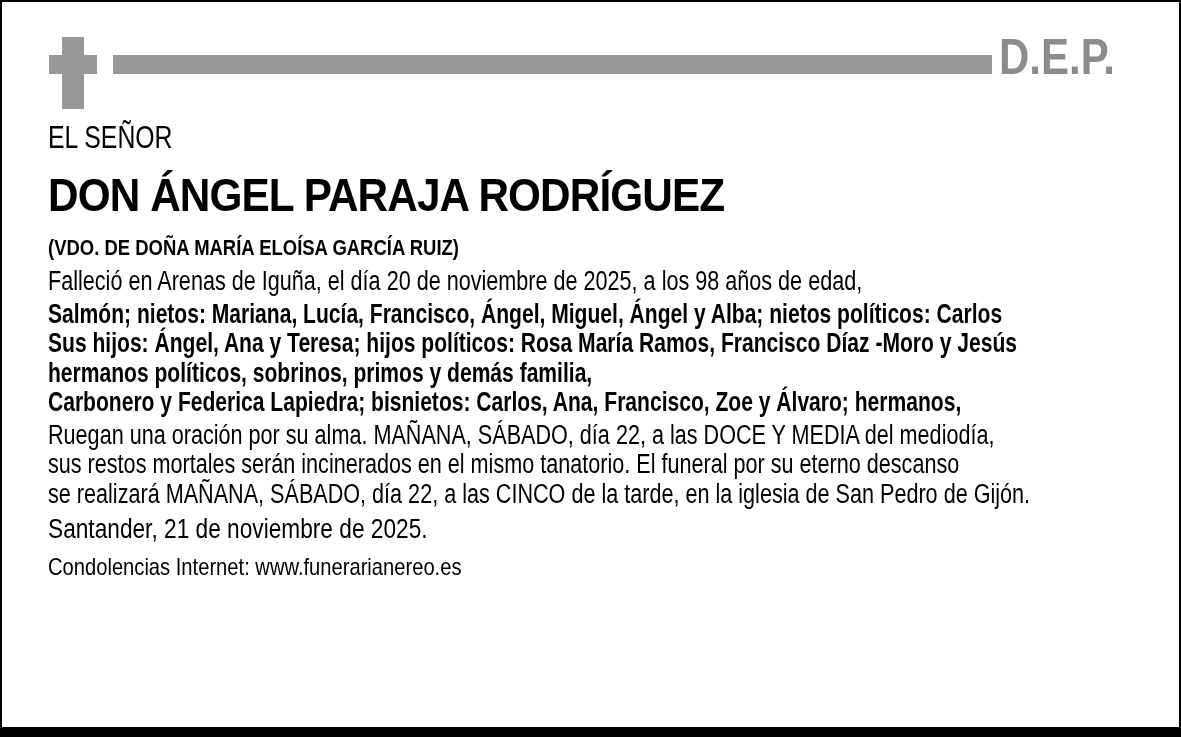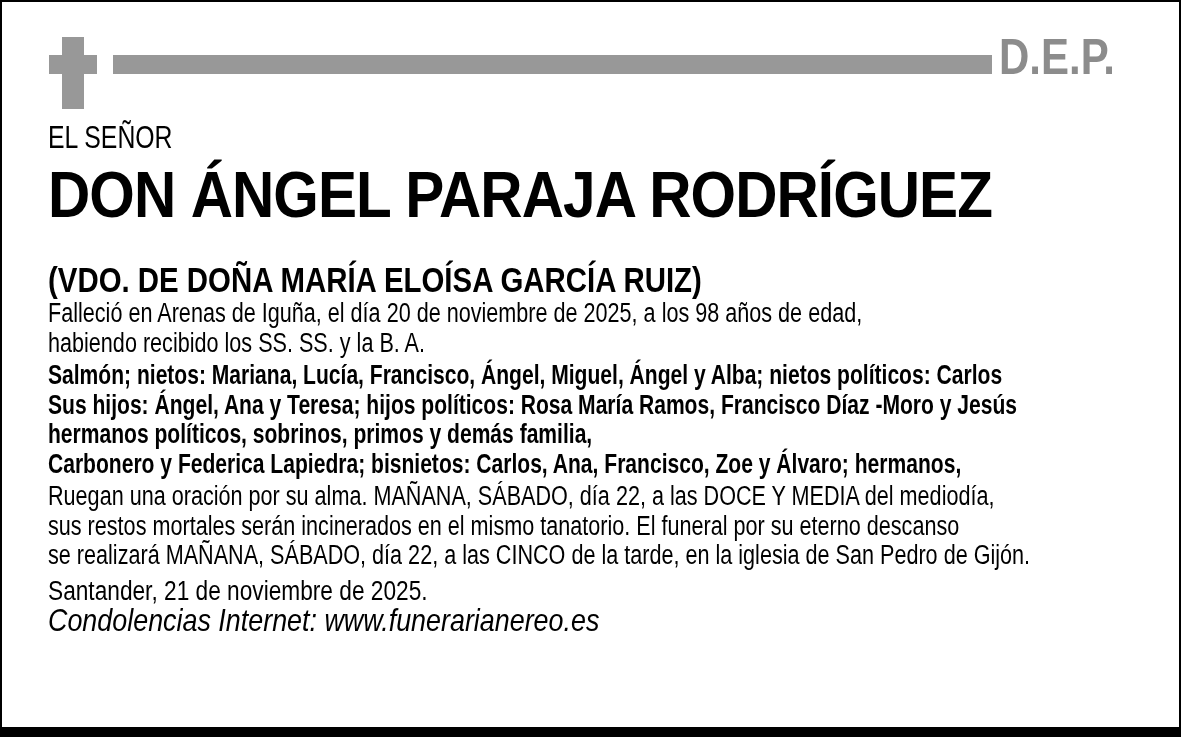--- a/index.html
+++ b/index.html
@@ -27,27 +27,27 @@
   .cross .v { position: absolute; left: 13px; top: 0; width: 22px; height: 72px; background: #989898; }
   .cross .h { position: absolute; left: 0; top: 18px; width: 48px; height: 19px; background: #989898; }
   .rule { position: absolute; left: 111px; top: 53px; width: 879px; height: 19px; background: #989898; }
   .dep {
     position: absolute; left: 997px; top: 30px;
     font-size: 50px; font-weight: bold; color: #8c8c8c; line-height: 50px;
   }
 
   .content { padding: 0 60px 0 46px; }
   .salutation { margin-top: 12px; font-size: 31px; line-height: 36px; }
-  .name { margin-top: 2px; font-size: 65px; line-height: 74px; font-weight: bold; letter-spacing: -1px; }
-  .spouse { margin-top: 32px; font-size: 35px; line-height: 32px; font-weight: bold; }
+  .name { margin-top: 2px; font-size: 47px; line-height: 74px; font-weight: bold; letter-spacing: -1px; }
+  .spouse { margin-top: 0; font-size: 22px; line-height: 32px; font-weight: bold; }
   .para { margin-top: 3px; font-size: 27px; line-height: 29.5px; }
   .para.bold { font-weight: bold; }
   .line { display: block; }
   .place { margin-top: 5px; font-size: 27px; line-height: 30px; }
-  .condolences { margin-top: 1px; font-size: 32px; line-height: 27px; font-style: italic; }
+  .condolences { margin-top: 9px; font-size: 24px; line-height: 27px; }
 </style>
 </head>
 <body>
 
 <div class="sheet">
 
   <div class="header">
     <div class="cross">
       <div class="v"></div>
       <div class="h"></div>
@@ -59,21 +59,20 @@
   <div class="content">
 
     <div class="salutation"><span class="cx s80">EL SEÑOR</span></div>
 
     <div class="name"><span class="cx s90">DON ÁNGEL PARAJA RODRÍGUEZ</span></div>
 
     <div class="spouse"><span class="cx s84">(VDO. DE DOÑA MARÍA ELOÍSA GARCÍA RUIZ)</span></div>
 
     <div class="para">
       <span class="line"><span class="cx s80">Falleció en Arenas de Iguña, el día 20 de noviembre de 2025, a los 98 años de edad,</span></span>
-      <span class="line"><span class="cx s80">habiendo recibido los SS. SS. y la B. A.</span></span>
     </div>
 
     <div class="para bold">
       <span class="line"><span class="cx s78">Salmón; nietos: Mariana, Lucía, Francisco, Ángel, Miguel, Ángel y Alba; nietos políticos: Carlos</span></span>
       <span class="line"><span class="cx s78">Sus hijos: Ángel, Ana y Teresa; hijos políticos: Rosa María Ramos, Francisco Díaz -Moro y Jesús</span></span>
       <span class="line"><span class="cx s78">hermanos políticos, sobrinos, primos y demás familia,</span></span>
       <span class="line"><span class="cx s78">Carbonero y Federica Lapiedra; bisnietos: Carlos, Ana, Francisco, Zoe y Álvaro; hermanos,</span></span>
     </div>
 
     <div class="para">

